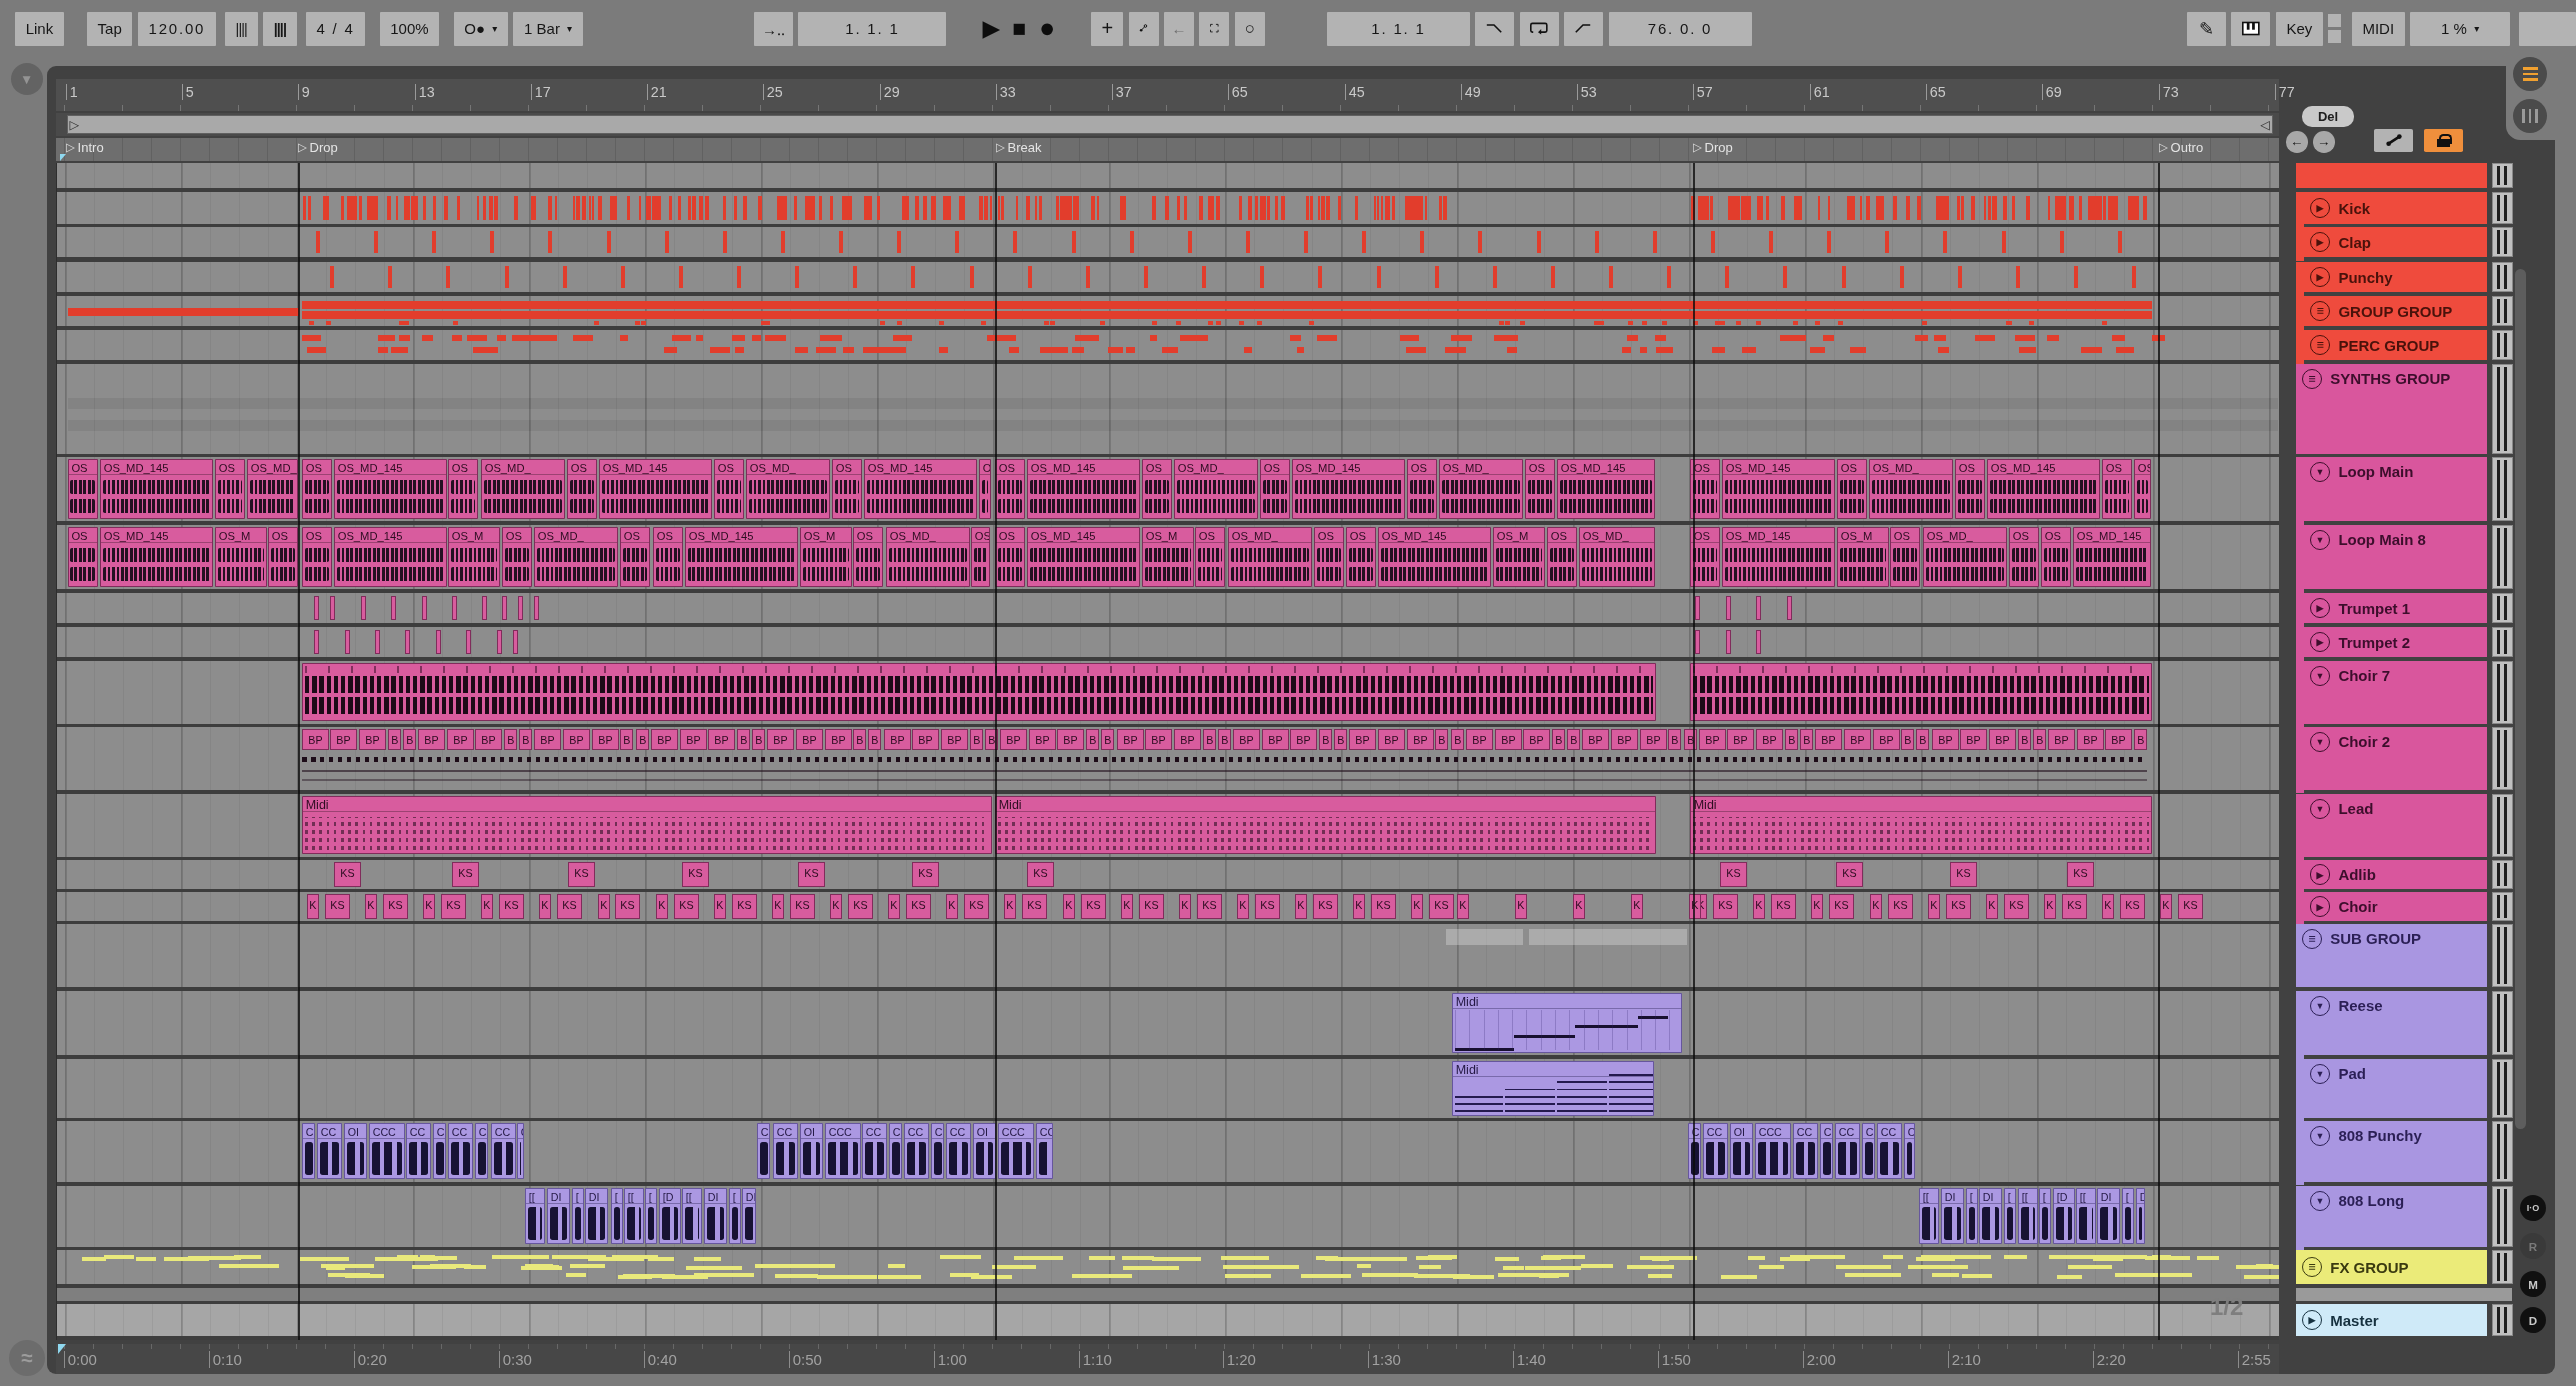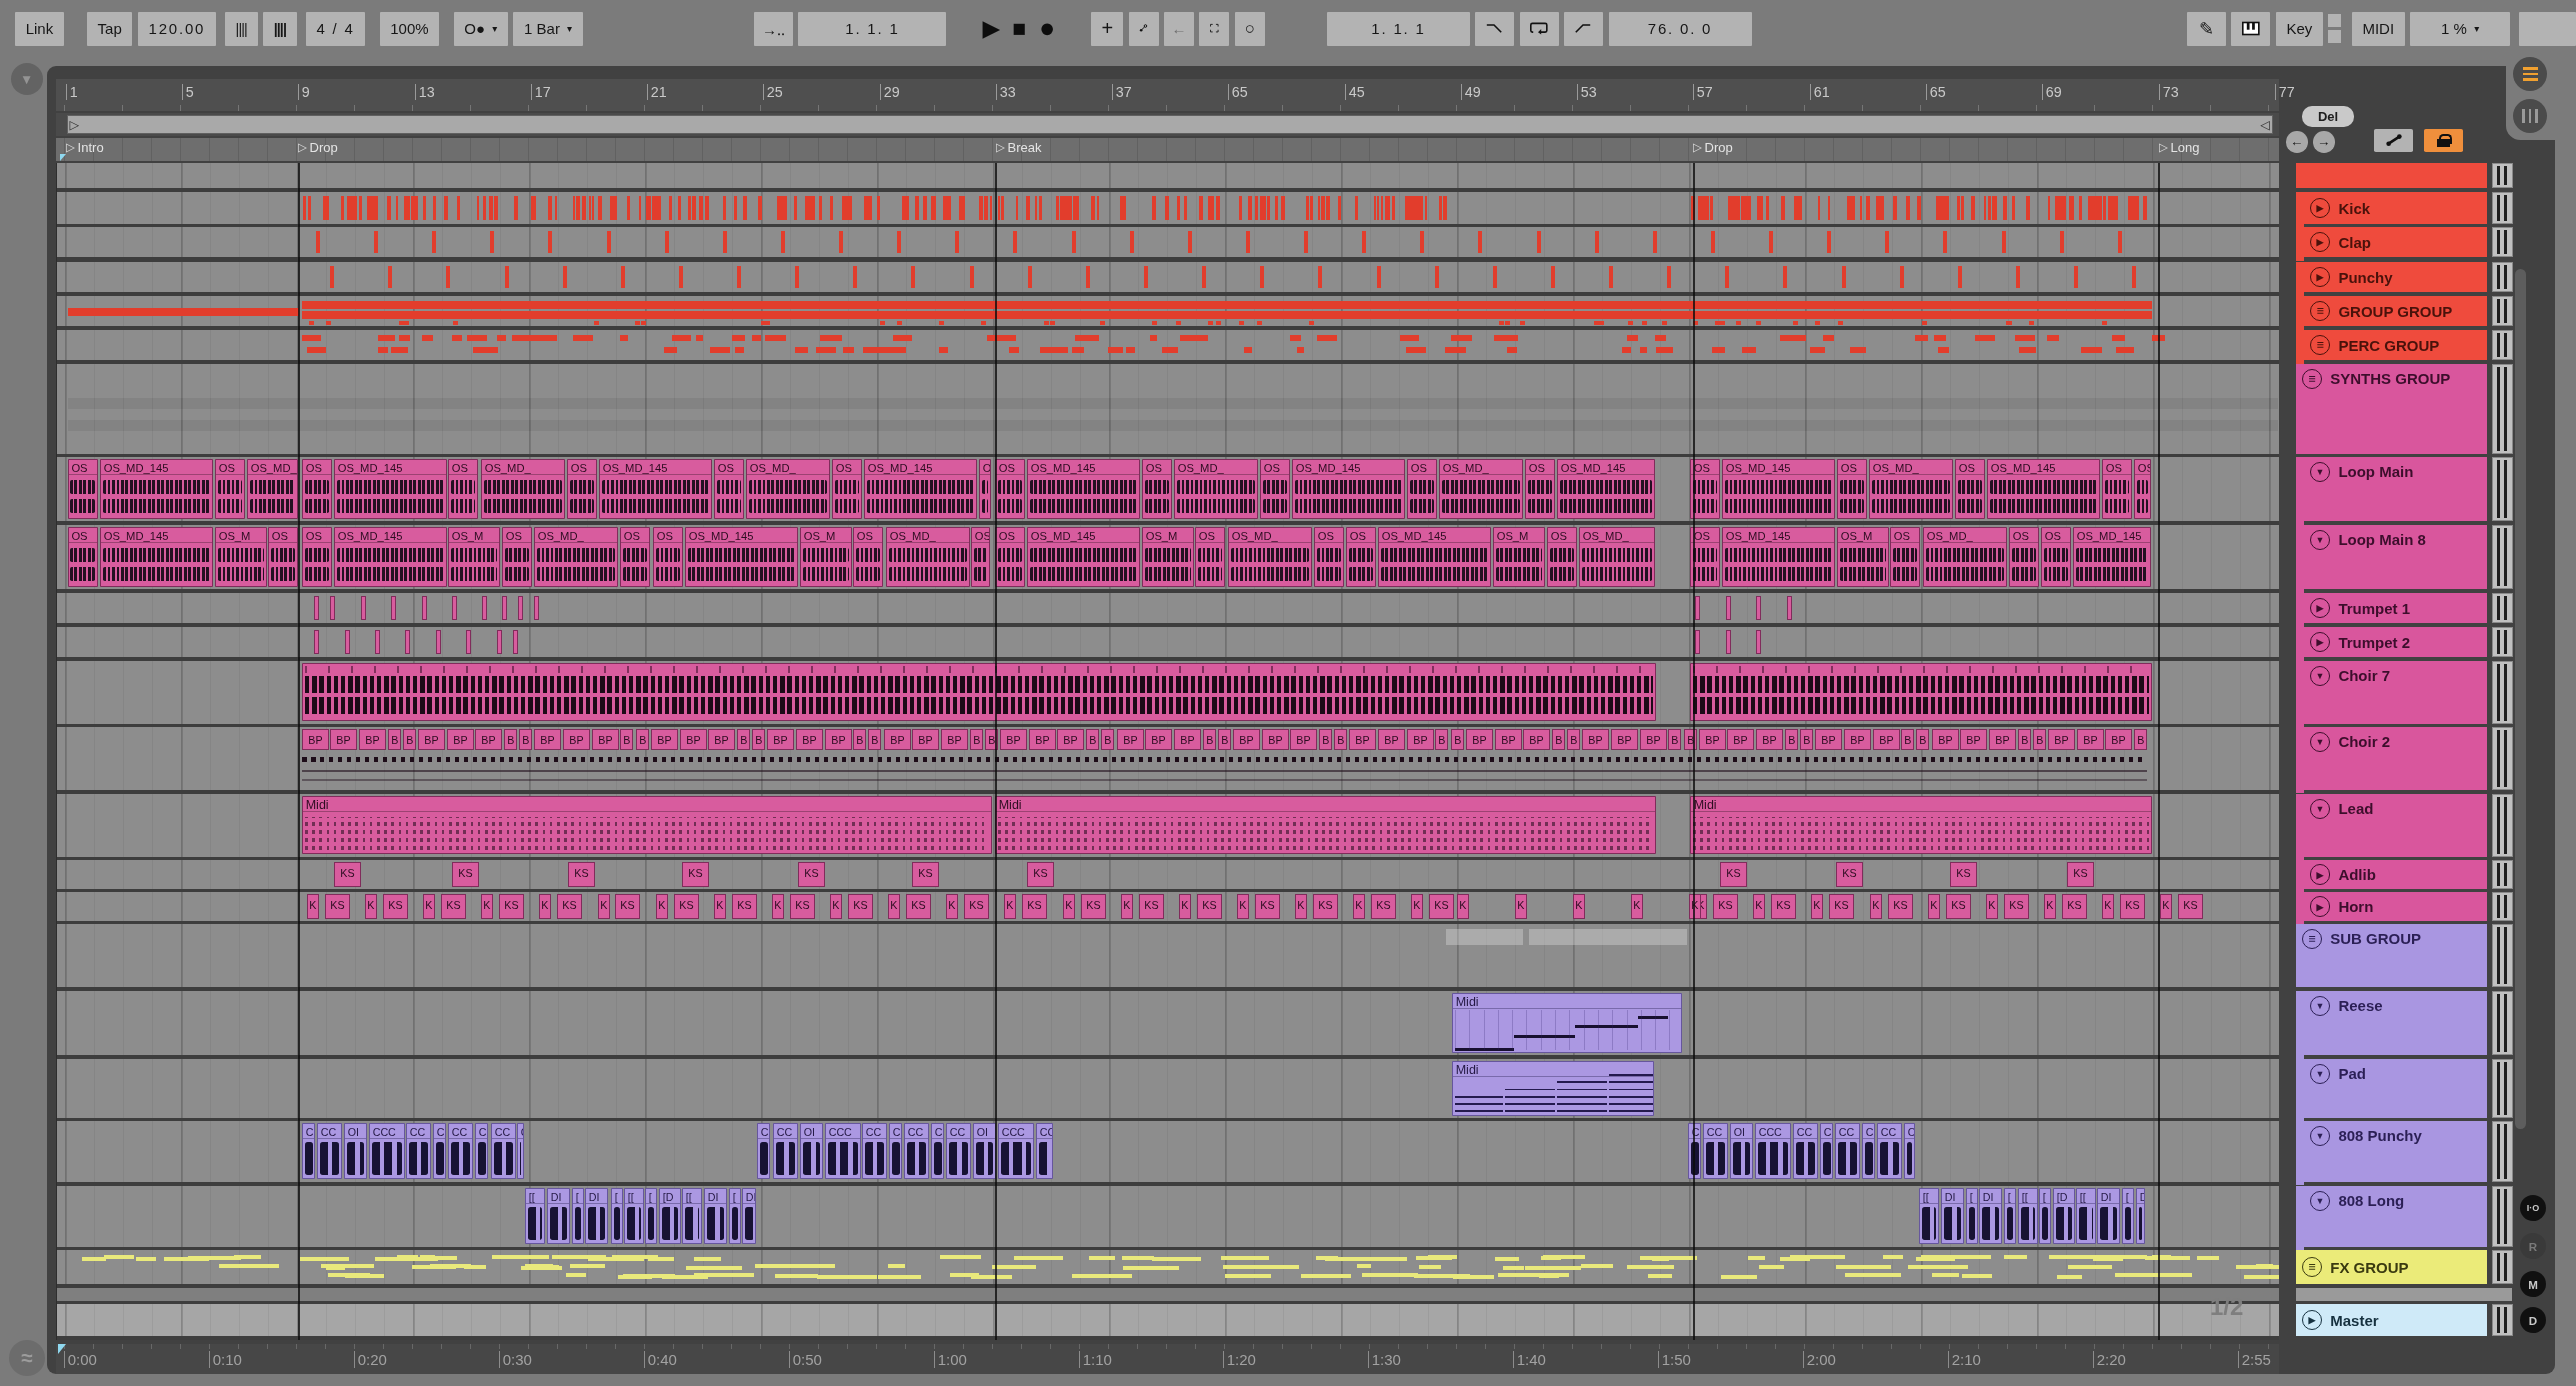--- a/index.html
+++ b/index.html
@@ -225,21 +225,21 @@
     <div class="locator" style="left: 940px;">
       <span class="fl">▷</span>
       <span>Break</span>
     </div>
     <div class="locator" style="left: 1637px;">
       <span class="fl">▷</span>
       <span>Drop</span>
     </div>
     <div class="locator" style="left: 2103px;">
       <span class="fl">▷</span>
-      <span>Long</span>
+      <span>Outro</span>
     </div>
   </div>
 <div id="rows">
     <div class="row grid" style="top: 0px; height: 25px;"></div>
     <div class="row grid" style="top: 29px; height: 32px;">
       <div class="tick" style="left: 1269px; width: 4px; background: rgb(226, 61, 44);"></div>
       <div class="tick" style="left: 310px; width: 2.6px; background: rgb(226, 61, 44);"></div>
       <div class="tick" style="left: 426px; width: 3.2px; background: rgb(226, 61, 44);"></div>
       <div class="tick" style="left: 612px; width: 3.1px; background: rgb(226, 61, 44);"></div>
       <div class="tick" style="left: 790px; width: 4.5px; background: rgb(226, 61, 44);"></div>
@@ -1813,21 +1813,21 @@
       <span class="ticon">▶</span>
       <span>Adlib</span>
     </div>
     <div class="meter" style="left: 210px; top: 697px; height: 29px;">
       <div style="position: absolute; left: 3.6px; top: 1.8px; bottom: 1.8px; width: 3.6px; background: rgb(30, 30, 30);"></div>
       <div style="position: absolute; left: 10.7px; top: 1.8px; bottom: 1.8px; width: 3.6px; background: rgb(30, 30, 30);"></div>
     </div>
     <div class="gstrip" style="left: 14.3px; top: 729px; height: 32px; background: rgb(217, 86, 157);"></div>
     <div class="thdr" style="left: 22.4px; top: 729px; width: 183px; height: 29px; background: rgb(217, 86, 157); color: rgb(61, 14, 44);">
       <span class="ticon">▶</span>
-      <span>Horn</span>
+      <span>Choir</span>
     </div>
     <div class="meter" style="left: 210px; top: 729px; height: 29px;">
       <div style="position: absolute; left: 3.6px; top: 1.8px; bottom: 1.8px; width: 3.6px; background: rgb(30, 30, 30);"></div>
       <div style="position: absolute; left: 10.7px; top: 1.8px; bottom: 1.8px; width: 3.6px; background: rgb(30, 30, 30);"></div>
     </div>
     <div class="thdr tall" style="left: 14.3px; top: 761px; width: 191px; height: 63px; background: rgb(169, 150, 225); color: rgb(43, 31, 85);">
       <span class="ticon" style="font-size: 12.5px;">≡</span>
       <span style="margin-top: 1.8px;">SUB GROUP</span>
     </div>
     <div class="meter" style="left: 210px; top: 761px; height: 63px;">

